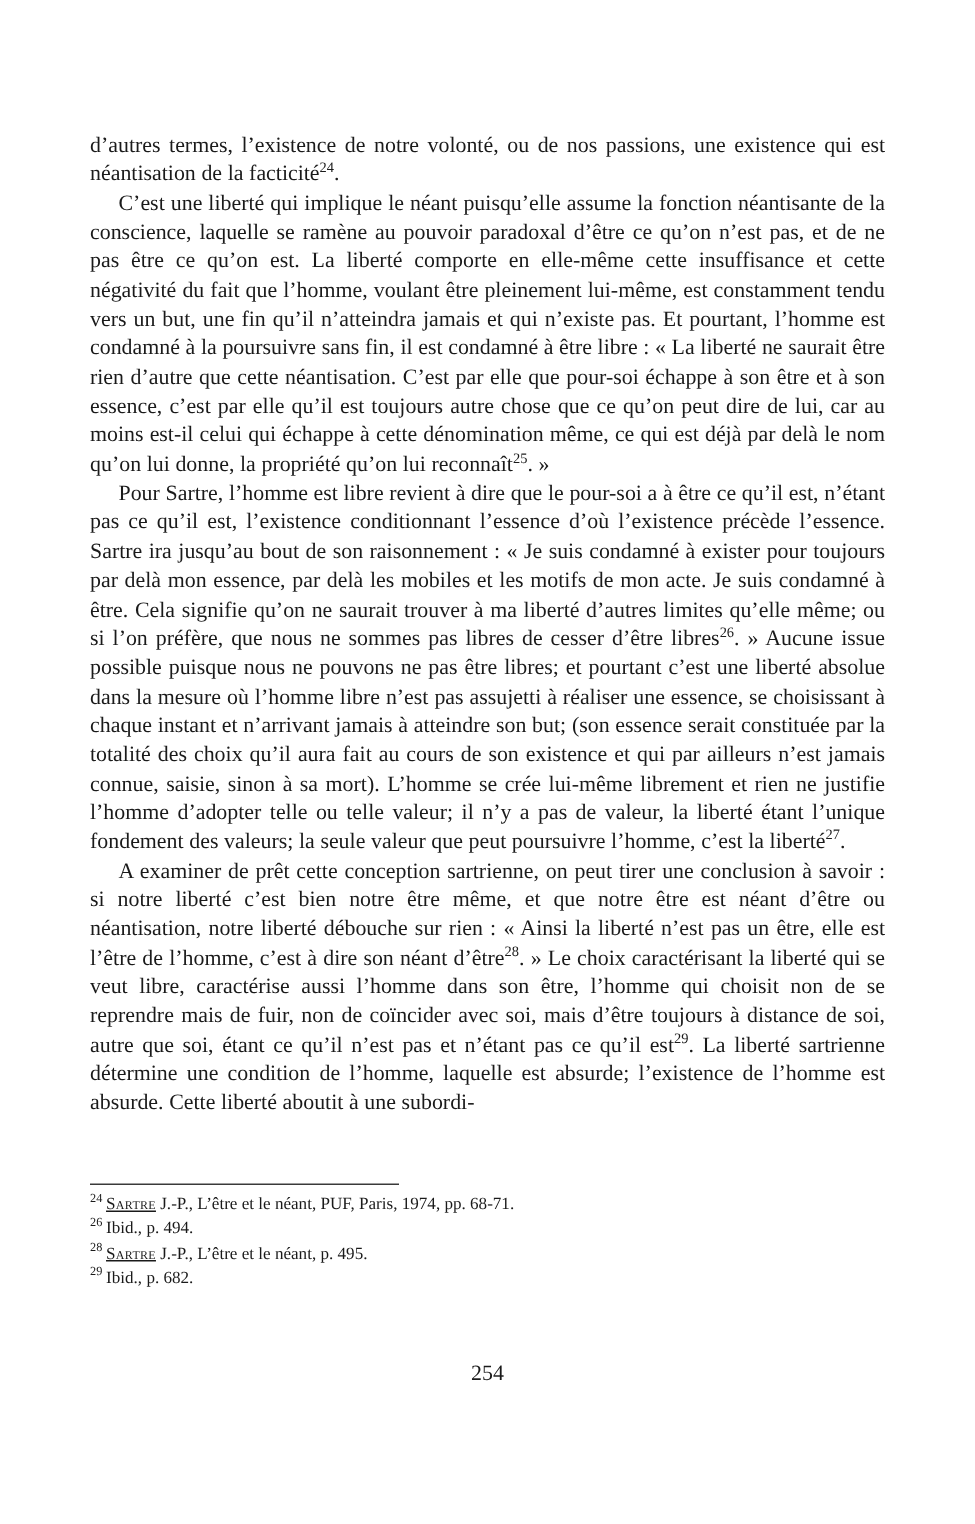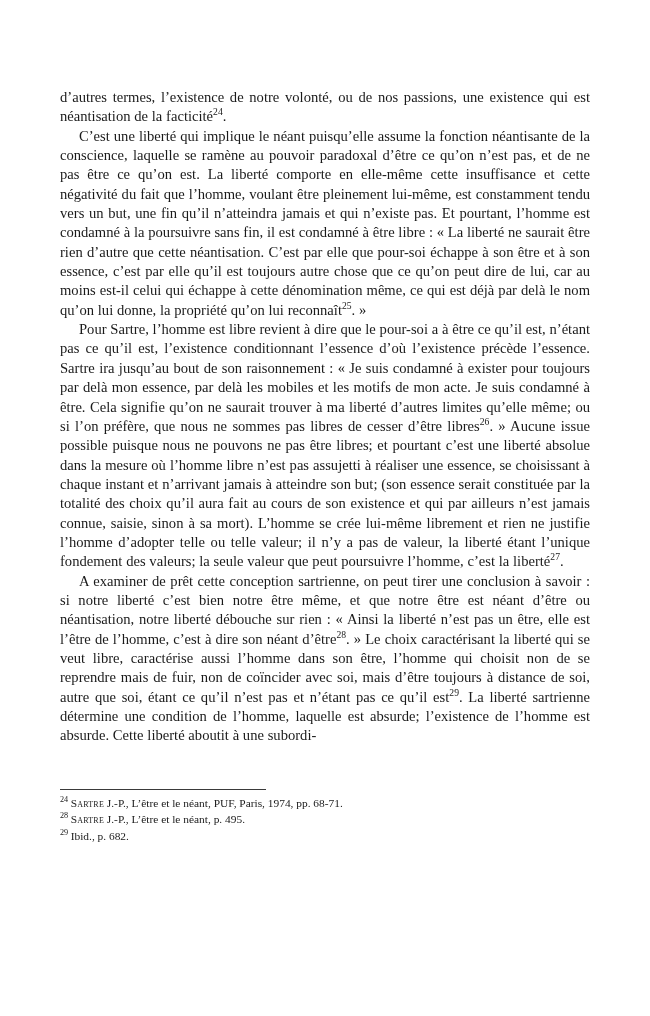--- a/index.html
+++ b/index.html
@@ -74,20 +74,21 @@
   }
   .fn .fn-num {
     font-size: 0.72em;
     vertical-align: 0.62em;
     line-height: 0;
     margin-right: 2.5px;
   }
   .sc {
     font-variant: small-caps;
     letter-spacing: 0.2px;
+    text-decoration: underline;
   }
   .it {
   }
 
   .folio {
     position: absolute;
     left: 0;
     top: 907px;
     width: 650px;
     text-align: center;
@@ -104,19 +105,21 @@
       <p class="para">d’autres termes, l’existence de notre volonté, ou de nos passions, une existence qui est néantisation de la facticité<sup>24</sup>.</p>
       <p class="para indent">C’est une liberté qui implique le néant puisqu’elle assume la fonction néantisante de la conscience, laquelle se ramène au pouvoir paradoxal d’être ce qu’on n’est pas, et de ne pas être ce qu’on est. La liberté comporte en elle-même cette insuffisance et cette négativité du fait que l’homme, voulant être pleinement lui-même, est constamment tendu vers un but, une fin qu’il n’atteindra jamais et qui n’existe pas. Et pourtant, l’homme est condamné à la poursuivre sans fin, il est condamné à être libre : « La liberté ne saurait être rien d’autre que cette néantisation. C’est par elle que pour-soi échappe à son être et à son essence, c’est par elle qu’il est toujours autre chose que ce qu’on peut dire de lui, car au moins est-il celui qui échappe à cette dénomination même, ce qui est déjà par delà le nom qu’on lui donne, la propriété qu’on lui reconnaît<sup>25</sup>. »</p>
       <p class="para indent">Pour Sartre, l’homme est libre revient à dire que le pour-soi a à être ce qu’il est, n’étant pas ce qu’il est, l’existence conditionnant l’essence d’où l’existence précède l’essence. Sartre ira jusqu’au bout de son raisonnement : « Je suis condamné à exister pour toujours par delà mon essence, par delà les mobiles et les motifs de mon acte. Je suis condamné à être. Cela signifie qu’on ne saurait trouver à ma liberté d’autres limites qu’elle même; ou si l’on préfère, que nous ne sommes pas libres de cesser d’être libres<sup>26</sup>. » Aucune issue possible puisque nous ne pouvons ne pas être libres; et pourtant c’est une liberté absolue dans la mesure où l’homme libre n’est pas assujetti à réaliser une essence, se choisissant à chaque instant et n’arrivant jamais à atteindre son but; (son essence serait constituée par la totalité des choix qu’il aura fait au cours de son existence et qui par ailleurs n’est jamais connue, saisie, sinon à sa mort). L’homme se crée lui-même librement et rien ne justifie l’homme d’adopter telle ou telle valeur; il n’y a pas de valeur, la liberté étant l’unique fondement des valeurs; la seule valeur que peut poursuivre l’homme, c’est la liberté<sup>27</sup>.</p>
       <p class="para indent">A examiner de prêt cette conception sartrienne, on peut tirer une conclusion à savoir : si notre liberté c’est bien notre être même, et que notre être est néant d’être ou néantisation, notre liberté débouche sur rien : « Ainsi la liberté n’est pas un être, elle est l’être de l’homme, c’est à dire son néant d’être<sup>28</sup>. » Le choix caractérisant la liberté qui se veut libre, caractérise aussi l’homme dans son être, l’homme qui choisit non de se reprendre mais de fuir, non de coïncider avec soi, mais d’être toujours à distance de soi, autre que soi, étant ce qu’il n’est pas et n’étant pas ce qu’il est<sup>29</sup>. La liberté sartrienne détermine une condition de l’homme, laquelle est absurde; l’existence de l’homme est absurde. Cette liberté aboutit à une subordi-</p>
     </div>
 
   <div class="footnotes">
     <div class="fn-rule"></div>
     <div id="footnote-list">
         <p class="fn"><span class="fn-num">24</span><span class="sc">Sartre</span> J.-P., <span class="it">L’être et le néant</span>, PUF, Paris, 1974, pp. 68-71.</p>
+        <p class="fn"><span class="fn-num">26</span><span class="it">Ibid.</span>, p. 494.</p>
         <p class="fn"><span class="fn-num">28</span><span class="sc">Sartre</span> J.-P., <span class="it">L’être et le néant</span>, p. 495.</p>
         <p class="fn"><span class="fn-num">29</span><span class="it">Ibid.</span>, p. 682.</p>
       </div>
   </div>
 
+  <div class="folio">254</div>
 
 </div>
 
 </body></html>

